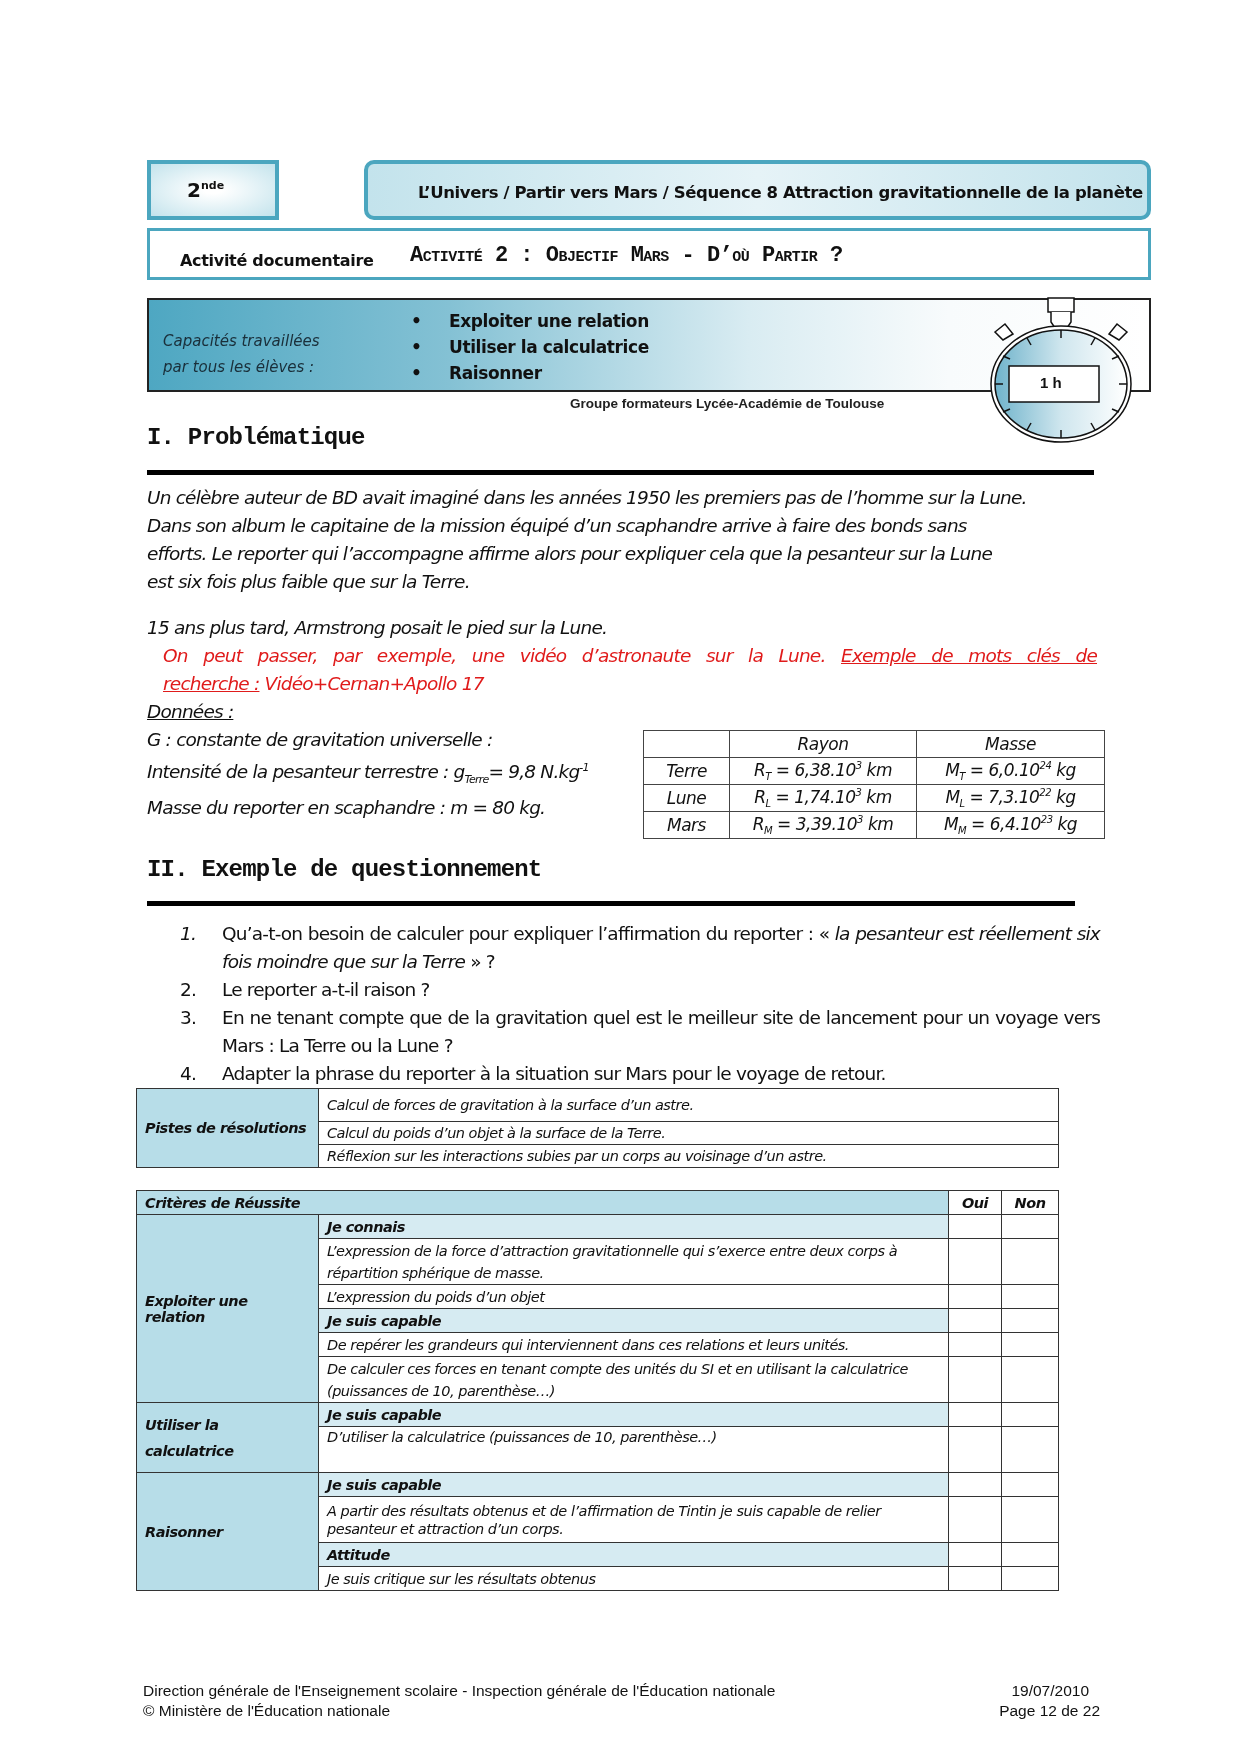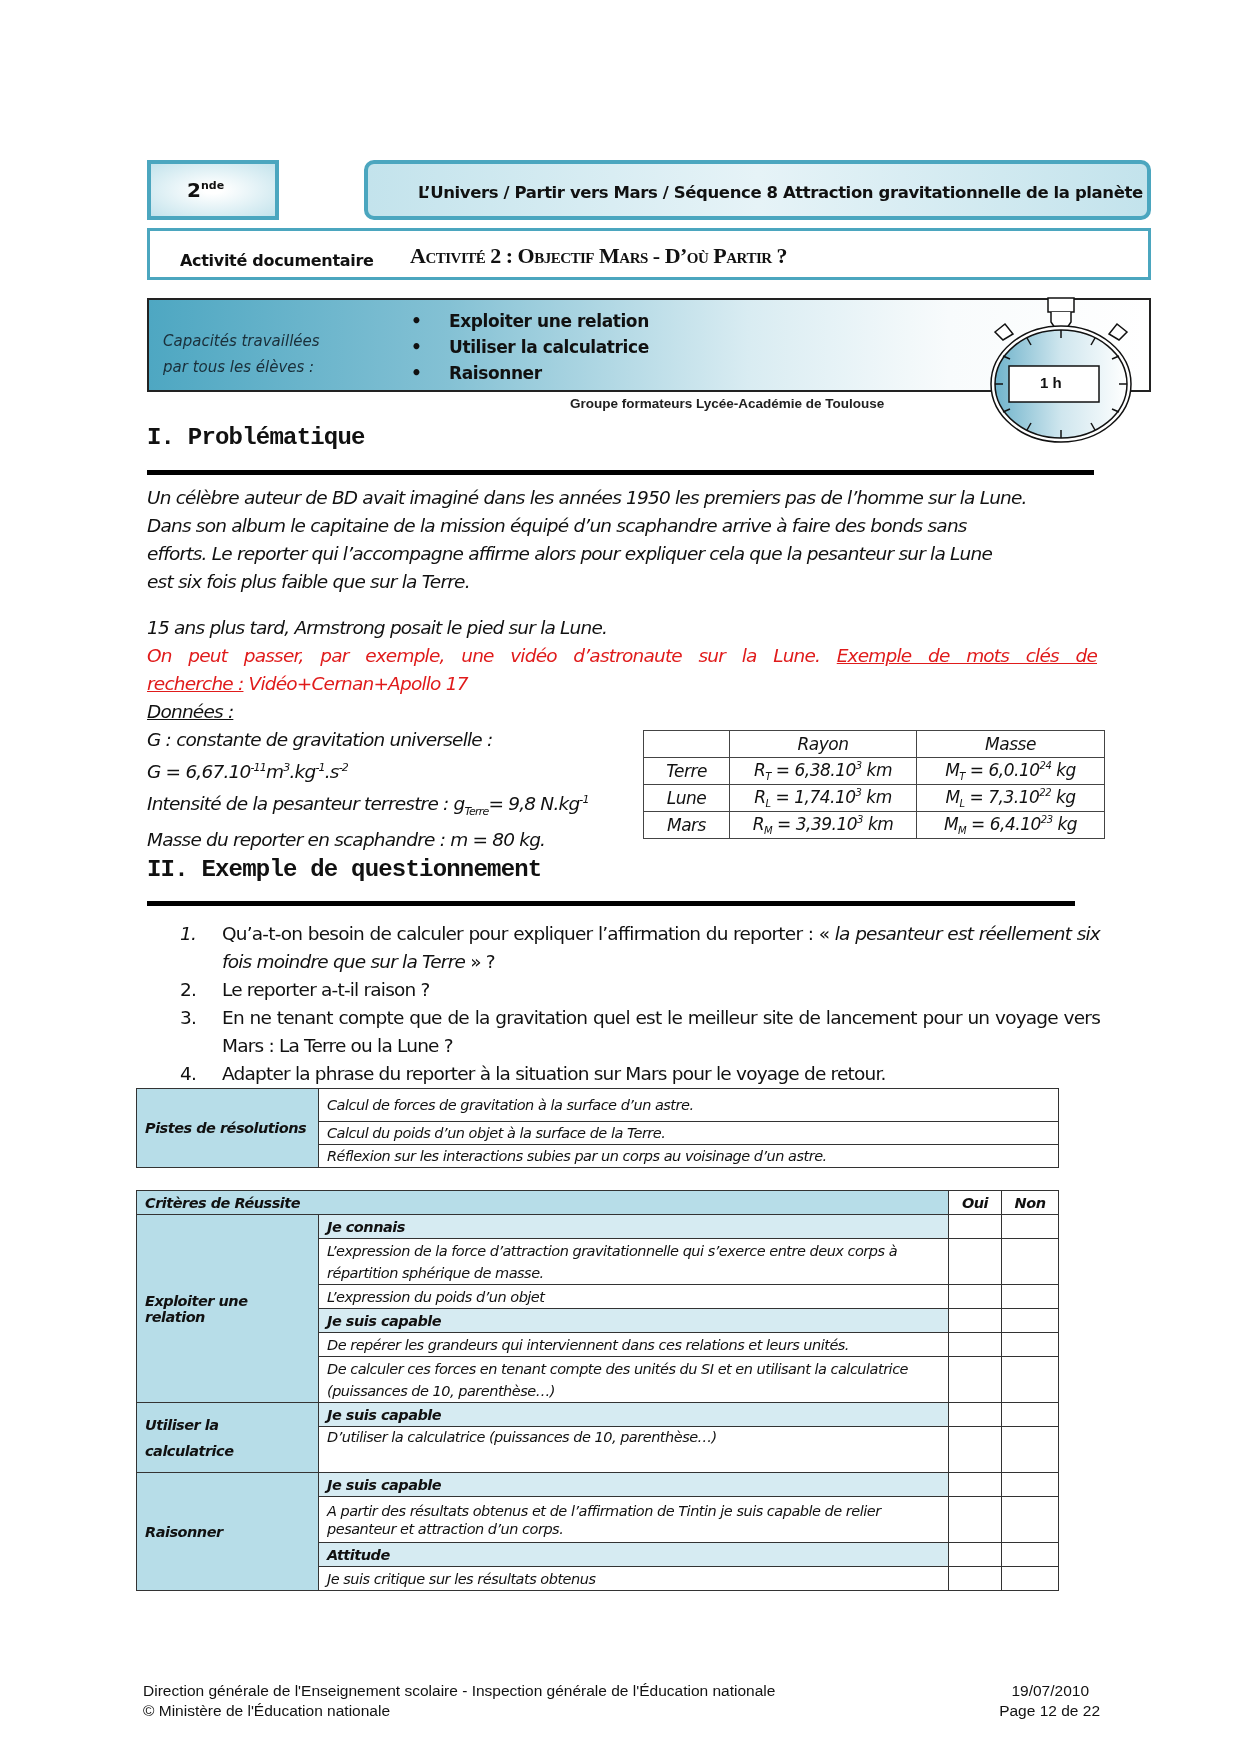--- a/index.html
+++ b/index.html
@@ -10,36 +10,36 @@
   
   .level-box { left: 147px; top: 160px; width: 132px; height: 60px; border: 4px solid #4ba6bf; border-radius: 0;
     background: radial-gradient(ellipse at center, #ffffff 10%, #c3e3ec 100%); }
   .level-box .lvl { position: absolute; left: 36px; top: 14px; font-weight: bold; font-size: 20px; font-family: "DejaVu Sans", sans-serif; }
   .level-box sup { font-size: 11px; vertical-align: 8px; }
   .title-box { left: 364px; top: 160px; width: 787px; height: 60px; border: 4px solid #4ba6bf; border-radius: 10px;
     background: linear-gradient(90deg, #c3e3ec 0%, #e6f3f7 50%, #c3e3ec 100%); }
   .title-box span { position: absolute; left: 50px; top: 19px; font-weight: bold; font-size: 16.5px; font-family: "DejaVu Sans", sans-serif; letter-spacing: -0.4px; }
   .activity-box { left: 147px; top: 228px; width: 1004px; height: 52px; border: 3px solid #4ba6bf; background: #fff; }
   .activity-box .kind { position: absolute; left: 30px; top: 20px; font-weight: bold; font-size: 16px; font-family: "DejaVu Sans", sans-serif; letter-spacing: -0.3px; }
-  .activity-box .act { position: absolute; left: 260px; top: 12px; font-weight: bold; font-size: 22px; font-family: Liberation Serif, serif; letter-spacing: -0.5px; font-variant: small-caps; }
+  .activity-box .act { position: absolute; left: 260px; top: 12px; font-weight: bold; font-size: 22px; font-family: Liberation Mono, monospace; letter-spacing: -0.5px; font-variant: small-caps; }
 
   .cap-band { left: 147px; top: 298px; width: 1004px; height: 94px; border: 2px solid #222;
     background: linear-gradient(90deg, #4ea7c2 0%, #84c1d4 30%, #d9ecf2 60%, #f8fbfc 80%, #ffffff 100%); }
   .cap-label { position: absolute; left: 14px; top: 28px; font-size: 15px; line-height: 26px; color: #1a2f3a; }
   .cap-list { position: absolute; left: 270px; top: 8px; list-style: none; }
   .cap-list li { font-size: 17px; font-weight: bold; line-height: 26px; font-family: "DejaVu Sans", sans-serif; letter-spacing: -0.4px; }
   .cap-list li::before { content: "•"; display: inline-block; width: 38px; margin-left: -8px; }
   .credit { left: 570px; top: 396px; font-size: 13.5px; font-weight: bold; color: #222; }
 
   .stopwatch { left: 985px; top: 294px; width: 160px; height: 160px; }
 
   .h2 { left: 147px; font-size: 24px; font-weight: bold; font-family: Liberation Mono, monospace; letter-spacing: -0.8px; }
   .rule { left: 147px; width: 947px; height: 5px; background: #000; }
   .para { left: 147px; width: 950px; font-size: 18.5px; line-height: 28px; font-family: "DejaVu Sans", sans-serif; font-style: italic; letter-spacing: -0.8px; }
-  .red { color: #e01b1b; }
+  .red { color: #e01b1b; margin-left: 16px; }
   .u { text-decoration: underline; }
 
   .data-table { left: 643px; top: 730px; border-collapse: collapse; font-family: "DejaVu Sans", sans-serif; font-style: italic; font-size: 17px; letter-spacing: -0.5px; }
   .data-table td { border: 1.5px solid #444; height: 27px; text-align: center; padding: 0 4px; }
   .data-table sub { font-size: 10px; } .data-table sup { font-size: 10px; }
 
   .qlist { left: 180px; top: 920px; width: 920px; font-size: 18.5px; line-height: 28px; font-family: "DejaVu Sans", sans-serif; letter-spacing: -0.8px; }
   .qlist .q { display: flex; }
   .qlist .n { width: 42px; flex: none; }
   .qlist .t { text-align: justify; }
@@ -124,21 +124,20 @@
 </div>
 
 <div class="abs para" style="top:614px;">
   <div>15 ans plus tard, Armstrong posait le pied sur la Lune.</div>
   <div class="red" style="text-align:justify;text-align-last:justify;">
     <span>On peut passer, par exemple, une vidéo d’astronaute sur la Lune. </span><span class="u">Exemple de mots clés de</span>
   </div>
   <div class="red"><span class="u">recherche :</span><span> Vidéo+Cernan+Apollo 17</span></div>
   <div class="u">Données :</div>
   <div>G : constante de gravitation universelle :</div>
-  <div><span> G = 6,67.10</span><sup style="font-size:11px">-11</sup><span>m</span><sup style="font-size:11px">3</sup><span>.kg</span><sup style="font-size:11px">-1</sup><span>.s</span><sup style="font-size:11px">-2</sup></div>
   <div><span>Intensité de la pesanteur terrestre : g</span><sub style="font-size:11px">Terre</sub><span>= 9,8 N.kg</span><sup style="font-size:11px">-1</sup></div>
   <div>Masse du reporter en scaphandre : m = 80 kg.</div>
 </div>
 
 <table class="abs data-table">
   <tbody>
       <tr>
     <td style="width:86px"></td>
     <td style="width:187px">Rayon</td>
     <td style="width:188px">Masse</td>

